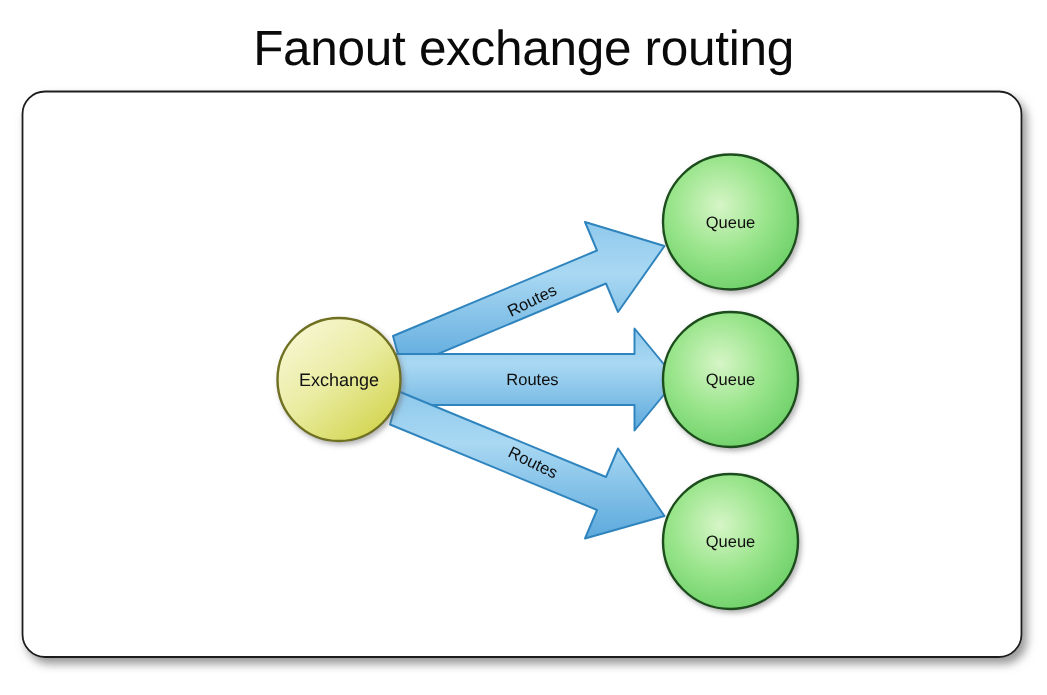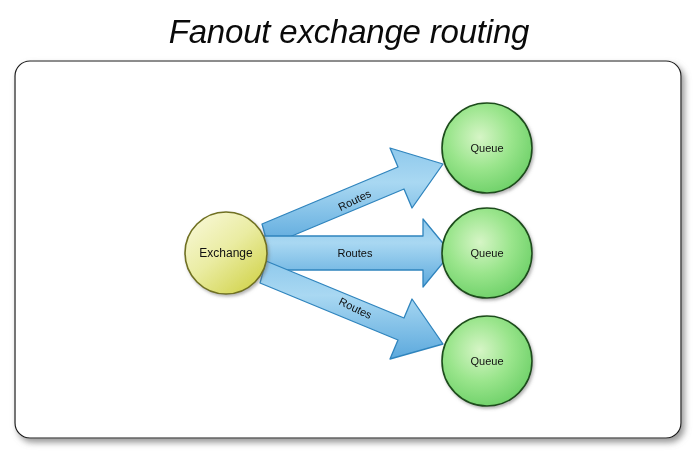--- a/index.html
+++ b/index.html
@@ -30,21 +30,20 @@
     top: 13px;
     width: 698px;
     text-align: center;
     font-family: "Liberation Sans", sans-serif;
     font-size: 33px;
     font-weight: 400;
     color: #0a0a0a;
     letter-spacing: -0.2px;
     line-height: 38px;
     white-space: nowrap;
-    font-style: italic;
   }
 
   svg.diagram {
     position: absolute;
     left: 0;
     top: 0;
     width: 698px;
     height: 463px;
     overflow: visible;
   }

